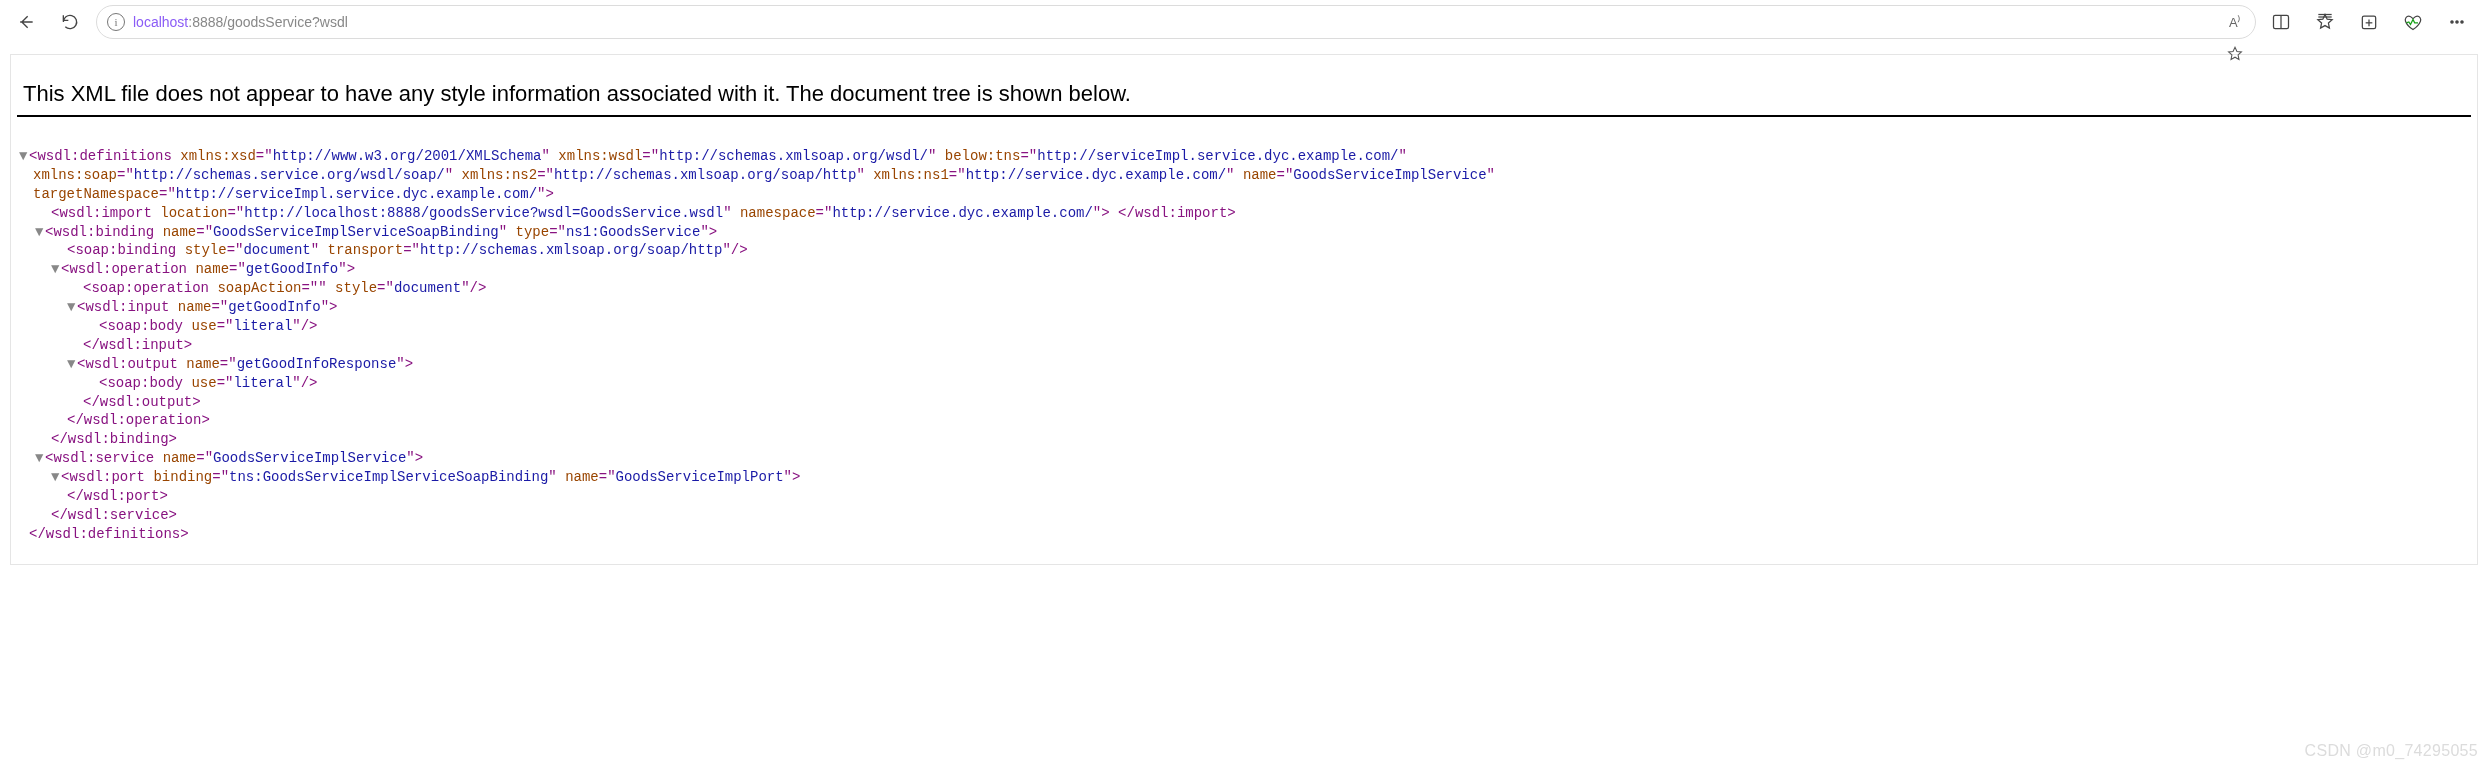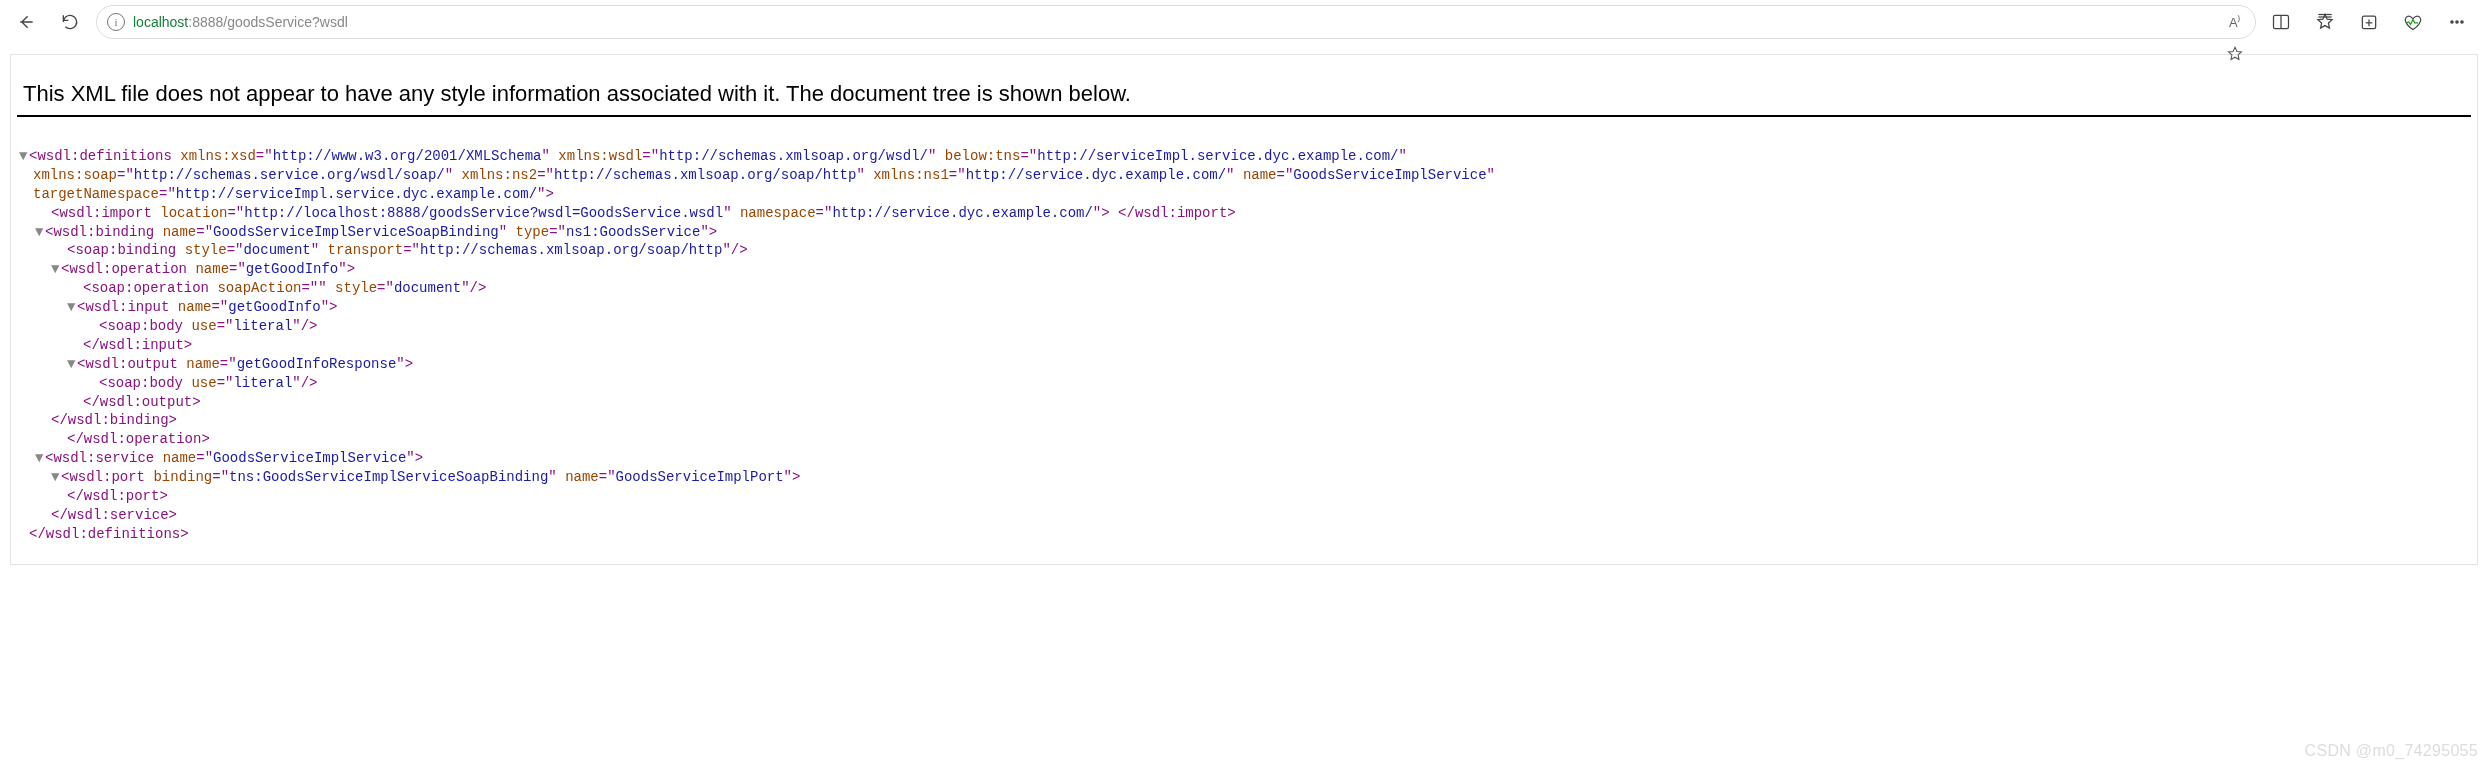--- a/index.html
+++ b/index.html
@@ -38,21 +38,21 @@
   }
   .addr-info-icon {
     width: 18px; height: 18px;
     border: 1.2px solid #777;
     border-radius: 50%;
     display: flex; align-items: center; justify-content: center;
     font-size: 11px; color: #777;
     font-family: Georgia, serif;
   }
   .addr-text { flex: 1; display: flex; align-items: baseline; gap: 0; }
-  .addr-host { color: #15803d; }
+  .addr-host { color: #8b5cf6; }
   .addr-rest { color: #888; }
   .addr-right {
     display: flex; align-items: center; gap: 14px;
     color: #666;
     font-size: 13px;
     flex-direction: column;
   }
   .addr-right .aA { font-family: Arial; }
   .addr-right svg { width: 18px; height: 18px; stroke: #555; fill: none; stroke-width: 1.4; }
   .toolbar-right { display: flex; align-items: center; gap: 10px; padding-right: 6px;}
@@ -234,22 +234,22 @@
     <span class="indent i3">
       <span class="expander">▼</span><span class="tag">&lt;<span>wsdl:output</span></span>
       <span class="attr">name</span><span class="punct">="</span><span class="val">getGoodInfoResponse</span><span class="punct">"</span><span class="tag">&gt;</span>
     </span>
     <span class="indent i5">
       <span class="tag">&lt;<span>soap:body</span></span>
       <span class="attr">use</span><span class="punct">="</span><span class="val">literal</span><span class="punct">"</span><span class="tag">/&gt;</span>
     </span>
     <span class="indent i4"><span class="tag">&lt;/wsdl:output&gt;</span></span>
 
+    <span class="indent i3"><span class="tag">&lt;/wsdl:operation&gt;</span></span>
     <span class="indent i2"><span class="tag">&lt;/wsdl:binding&gt;</span></span>
-    <span class="indent i3"><span class="tag">&lt;/wsdl:operation&gt;</span></span>
 
     <span class="indent i1">
       <span class="expander">▼</span><span class="tag">&lt;<span>wsdl:service</span></span>
       <span class="attr">name</span><span class="punct">="</span><span class="val">GoodsServiceImplService</span><span class="punct">"</span><span class="tag">&gt;</span>
     </span>
     <span class="indent i2">
       <span class="expander">▼</span><span class="tag">&lt;<span>wsdl:port</span></span>
       <span class="attr">binding</span><span class="punct">="</span><span class="val">tns:GoodsServiceImplServiceSoapBinding</span><span class="punct">"</span>
       <span class="attr">name</span><span class="punct">="</span><span class="val">GoodsServiceImplPort</span><span class="punct">"</span><span class="tag">&gt;</span>
     </span>

